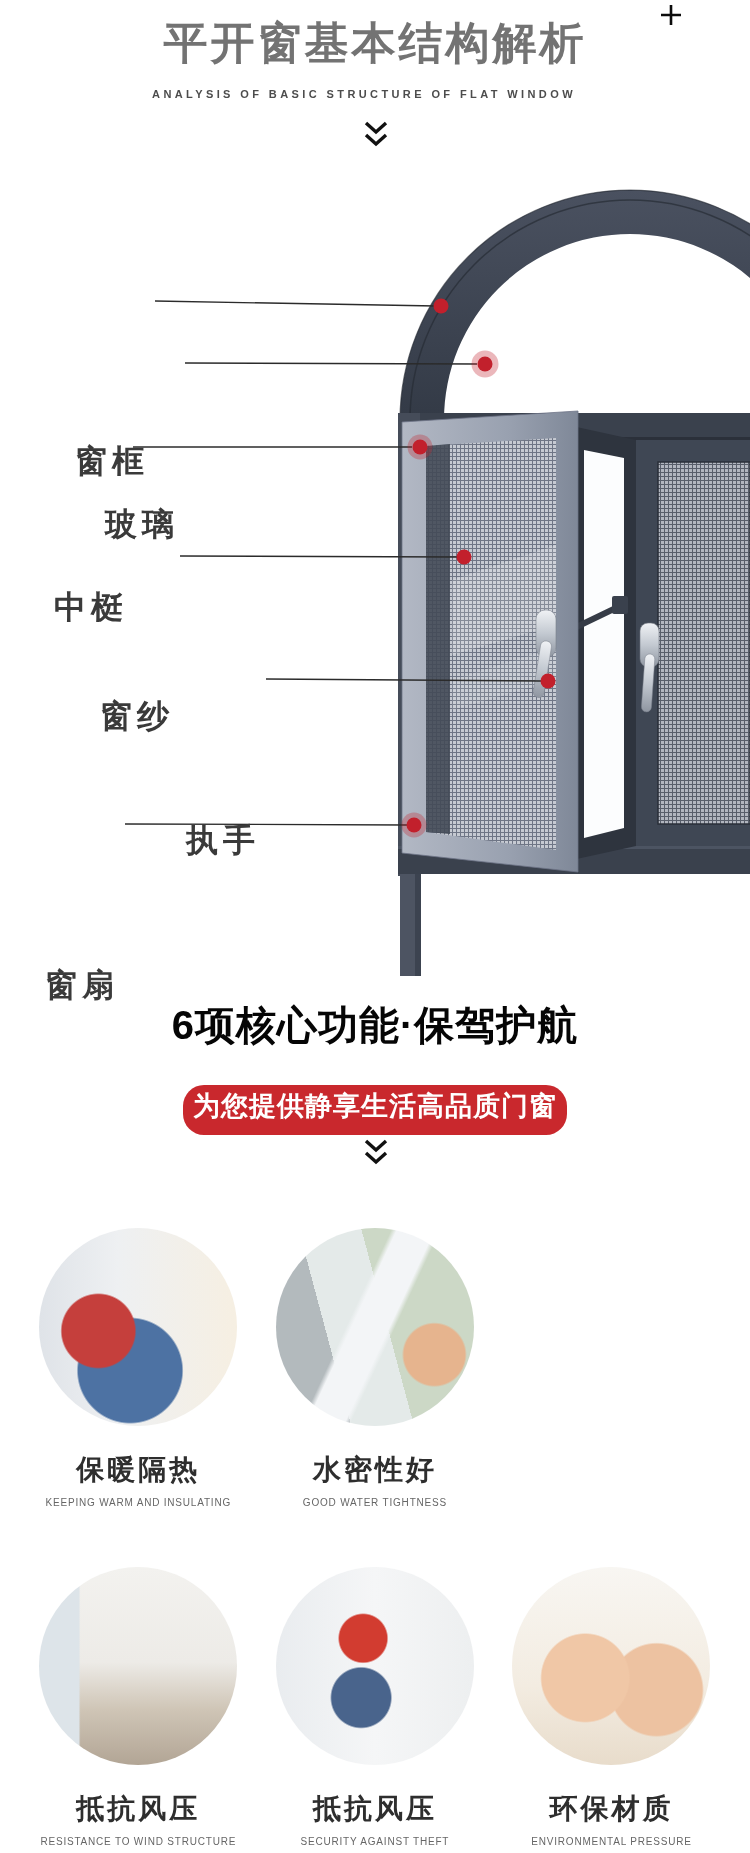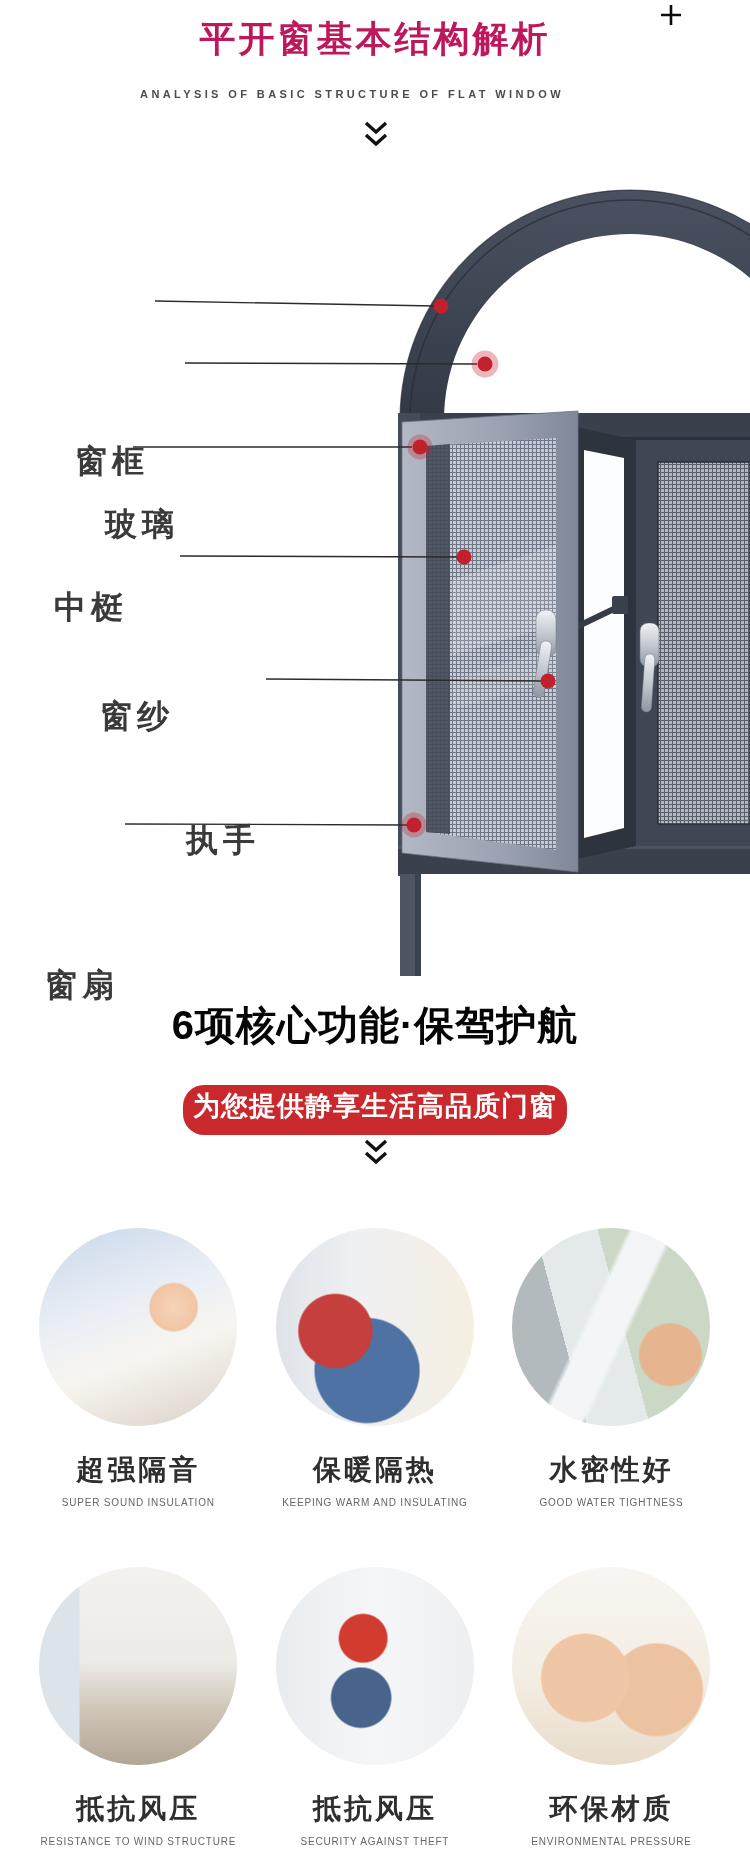--- a/index.html
+++ b/index.html
@@ -4,24 +4,24 @@
 <style>
   html,body{margin:0;padding:0;background:#fff;}
   .page{
     position:relative;width:750px;height:1853px;margin:0 auto;background:#ffffff;
     font-family:"Liberation Sans","DejaVu Sans",sans-serif;overflow:hidden;
   }
   
   .plus-corner{position:absolute;left:659px;top:3px;width:24px;height:24px;}
   .page-title{
     position:absolute;left:0;top:18px;width:750px;margin:0;text-align:center;
-    font-size:36px;font-weight:900;color:#be185d;letter-spacing:3px;line-height:1.15;
+    font-size:44px;font-weight:900;color:#737373;letter-spacing:3px;line-height:1.15;
   }
   .page-subtitle{
-    position:absolute;left:0;top:88px;width:704px;text-align:center;
+    position:absolute;left:12px;top:88px;width:704px;text-align:center;
     font-size:11px;font-weight:600;color:#4c4c4c;letter-spacing:3.4px;
   }
   .chev{position:absolute;left:362px;width:28px;height:30px;}
   .chev-1{top:120px;}
   .chev-2{top:1138px;}
   
   .diagram{position:absolute;left:0;top:160px;width:750px;height:830px;}
   .diagram svg{position:absolute;left:0;top:0;}
   .callout{
     position:absolute;white-space:nowrap;font-size:32px;font-weight:600;color:#3a3a3a;
@@ -202,25 +202,20 @@
   <div class="slogan-pill">为您提供静享生活高品质门窗</div>
   <div class="chev chev-2">
     <svg width="28" height="30" viewBox="0 0 28 30">
       <path d="M4 3 L14 12 L24 3" stroke="#111" stroke-width="3.4" fill="none"></path>
       <path d="M4 15 L14 24 L24 15" stroke="#111" stroke-width="3.4" fill="none"></path>
     </svg>
   </div>
 
   <div class="feat-row row-1">
     <div class="feat-cell">
-      <div class="feat-photo p1"></div>
-      <div class="feat-title">超强隔音</div>
-      <div class="feat-sub">SUPER SOUND INSULATION</div>
-    </div>
-    <div class="feat-cell">
       <div class="feat-photo p2"></div>
       <div class="feat-title">保暖隔热</div>
       <div class="feat-sub">KEEPING WARM AND INSULATING</div>
     </div>
     <div class="feat-cell">
       <div class="feat-photo p3"></div>
       <div class="feat-title">水密性好</div>
       <div class="feat-sub">GOOD WATER TIGHTNESS</div>
     </div>
   </div>

